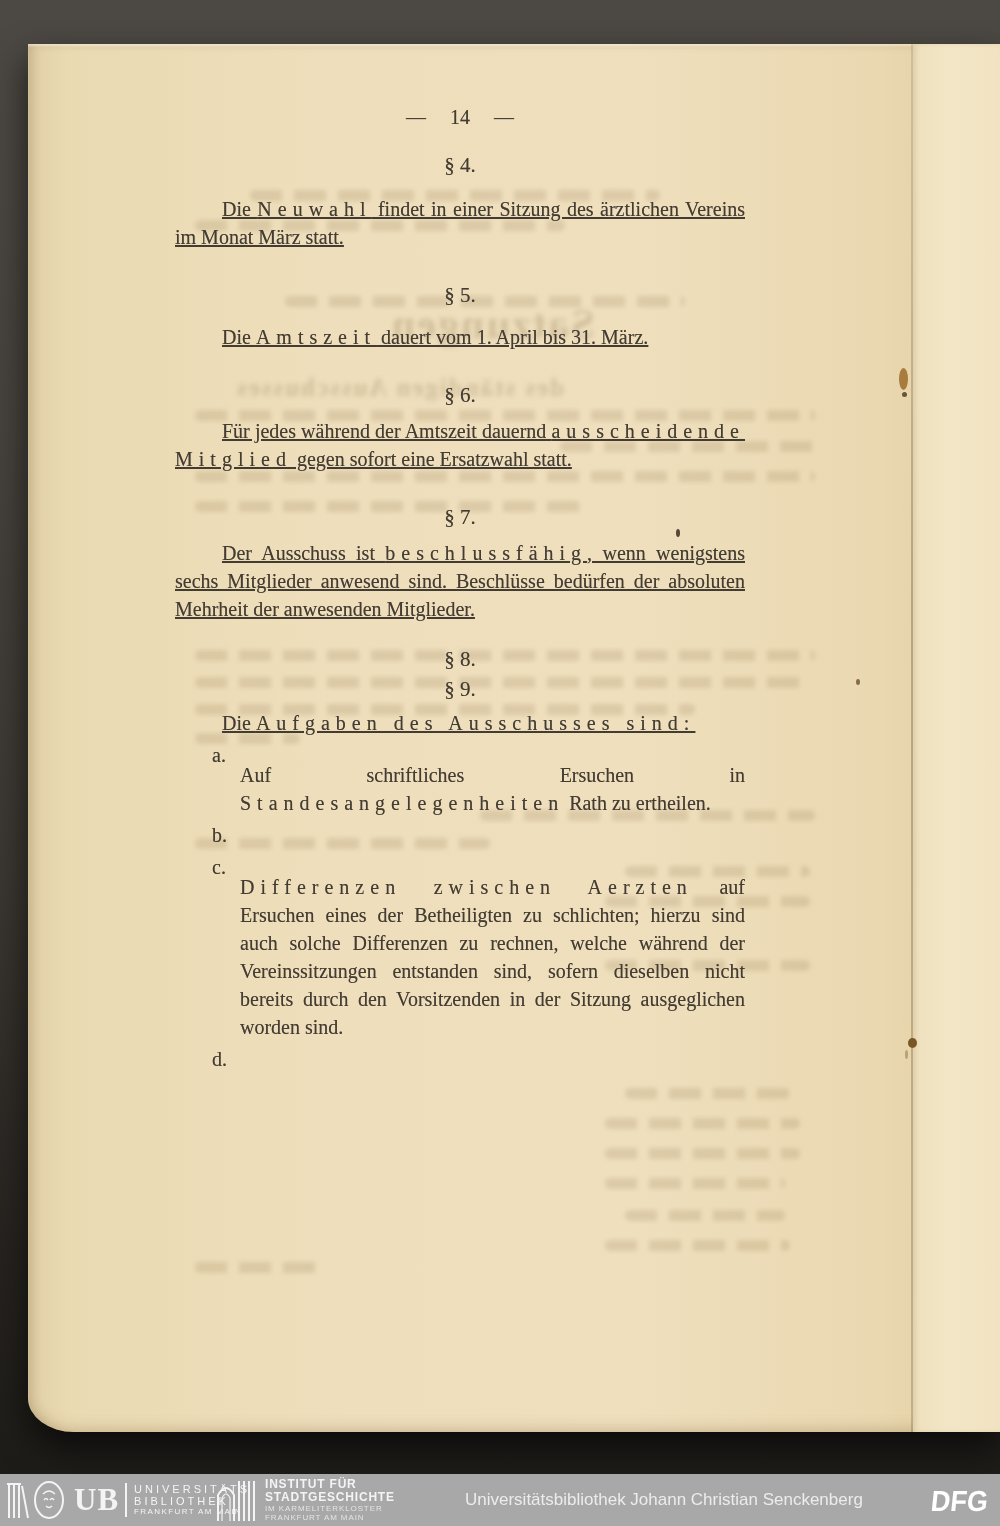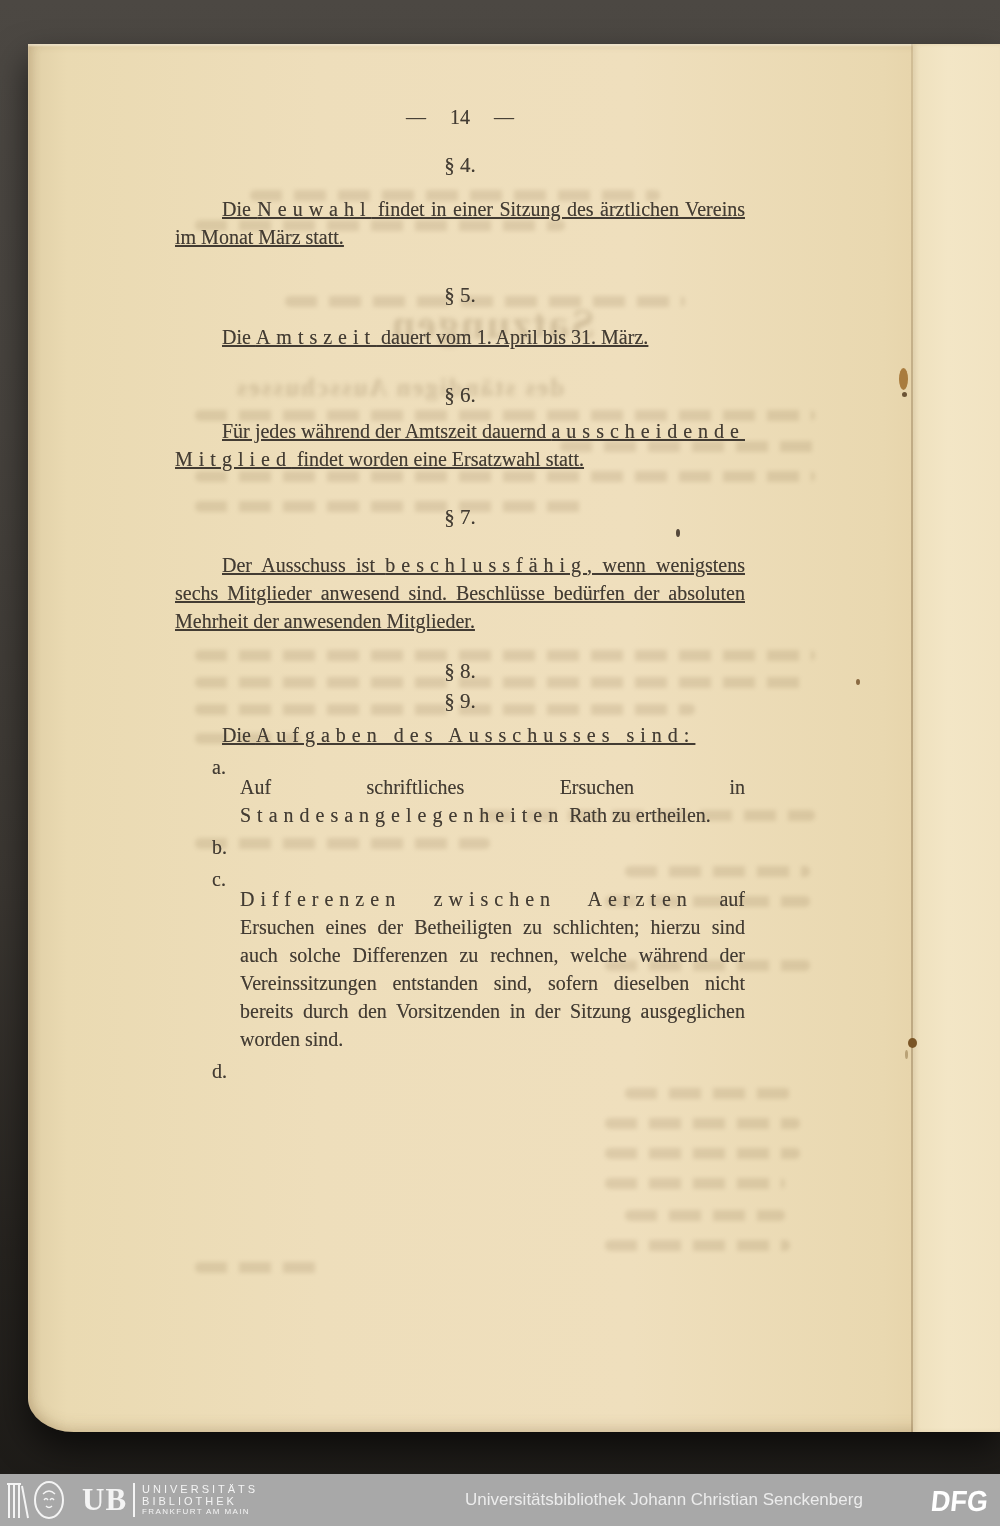--- a/index.html
+++ b/index.html
@@ -48,21 +48,21 @@
   .item .marker{flex:none;width:28px;}
   .item .item-body{flex:1;text-align:justify;margin-top:20px;}
   .sperr{letter-spacing:.30em;}
   
   #footer-bar{
     position:absolute;left:0;bottom:0;width:1000px;height:52px;z-index:10;
     background:#a8a8a8;color:#f4f4f4;
     font-family:"Liberation Sans","DejaVu Sans",sans-serif;
   }
   #ub-logo{position:absolute;left:6px;top:6px;display:flex;align-items:center;height:40px;}
-  #ub-abbrev{font-family:"Liberation Serif",serif;font-weight:bold;font-size:31px;line-height:40px;margin:0 4px 0 16px;letter-spacing:1px;}
+  #ub-abbrev{font-family:"Liberation Serif",serif;font-weight:bold;font-size:31px;line-height:40px;margin:0 4px 0 8px;letter-spacing:1px;}
   #ub-divider{width:2px;height:34px;background:#f4f4f4;margin:0 7px 0 2px;}
   #ub-lines .ub-line{font-size:11px;line-height:12px;letter-spacing:3px;white-space:nowrap;}
   #ub-lines .ub-line.small{font-size:8px;line-height:10px;letter-spacing:1.4px;}
   #institut-logo{position:absolute;left:215px;top:5px;display:flex;align-items:center;height:42px;}
   #institut-lines{margin-left:8px;}
   #institut-lines .inst-line{font-weight:bold;font-size:12px;line-height:13px;letter-spacing:.8px;white-space:nowrap;}
   #institut-lines .inst-line.small{font-weight:normal;font-size:8px;line-height:9px;letter-spacing:.9px;color:#e4e4e4;}
   #library-name{position:absolute;left:465px;top:0;height:52px;display:flex;align-items:center;font-size:17px;color:#ececec;}
   #dfg-logo{
     position:absolute;right:12px;top:12px;font-size:27px;font-weight:bold;letter-spacing:0;
@@ -111,23 +111,23 @@
     <span>—</span>
     <span>14</span>
     <span>—</span>
   </div>
 
 <div class="sec-head" style="margin-top: 20px;">§ 4.</div>
     <div class="para" style="margin-top: 16px;"><span>Die </span><span class="sperr">Neuwahl</span><span> findet in einer Sitzung des ärztlichen Vereins im Monat März statt.</span></div>
     <div class="sec-head" style="margin-top: 30px;">§ 5.</div>
     <div class="para" style="margin-top: 14px;"><span>Die </span><span class="sperr">Amtszeit</span><span> dauert vom 1. April bis 31. März.</span></div>
     <div class="sec-head" style="margin-top: 30px;">§ 6.</div>
-    <div class="para" style="margin-top: 8px;"><span>Für jedes während der Amtszeit dauernd </span><span class="sperr">ausscheidende Mitglied</span><span> findet worden eine Ersatzwahl statt.</span></div>
+    <div class="para" style="margin-top: 8px;"><span>Für jedes während der Amtszeit dauernd </span><span class="sperr">ausscheidende Mitglied</span><span> gegen sofort eine Ersatzwahl statt.</span></div>
     <div class="sec-head" style="margin-top: 30px;">§ 7.</div>
-    <div class="para" style="margin-top: 20px;"><span>Der Ausschuss ist </span><span class="sperr">beschlussfähig</span><span>, wenn wenigstens sechs Mitglieder anwesend sind. Beschlüsse bedürfen der absoluten Mehrheit der anwesenden Mitglieder.</span></div>
+    <div class="para" style="margin-top: 8px;"><span>Der Ausschuss ist </span><span class="sperr">beschlussfähig</span><span>, wenn wenigstens sechs Mitglieder anwesend sind. Beschlüsse bedürfen der absoluten Mehrheit der anwesenden Mitglieder.</span></div>
     <div class="sec-head" style="margin-top: 22px;">§ 8.</div>
     <div class="sec-head" style="margin-top: 2px;">§ 9.</div>
     <div class="para" style="margin-top: 6px;"><span>Die </span><span class="sperr">Aufgaben des Ausschusses sind:</span></div>
     <div class="item" style="margin-top: 4px;">
       <span class="marker">a.</span>
       <span class="item-body"><span>Auf schriftliches Ersuchen in </span><span class="sperr">Standesangelegenheiten</span><span> Rath zu ertheilen.</span></span>
     </div>
     <div class="item" style="margin-top: 4px;">
       <span class="marker">b.</span>
     </div>
@@ -158,20 +158,38 @@
     </svg>
     <span id="ub-abbrev">UB</span>
     <span id="ub-divider"></span>
     <span id="ub-lines">
         <div class="ub-line">UNIVERSITÄTS</div>
         <div class="ub-line">BIBLIOTHEK</div>
         <div class="ub-line small">FRANKFURT AM MAIN</div>
       </span>
   </div>
 
+  <div id="institut-logo">
+    <svg class="icon-svg" width="42" height="42" viewBox="0 0 42 42">
+      <g stroke="#f4f4f4" fill="none">
+        <path d="M3 42 L3 16 Q11 2 19 16 L19 42" stroke-width="2"></path>
+        <path d="M7 42 L7 19 Q11 11 15 19 L15 42" stroke-width="1.2"></path>
+        <line x1="24" y1="2" x2="24" y2="42" stroke-width="2"></line>
+        <line x1="29" y1="2" x2="29" y2="42" stroke-width="2"></line>
+        <line x1="34" y1="2" x2="34" y2="42" stroke-width="2"></line>
+        <line x1="39" y1="2" x2="39" y2="42" stroke-width="2"></line>
+      </g>
+    </svg>
+    <span id="institut-lines">
+        <div class="inst-line">INSTITUT FÜR</div>
+        <div class="inst-line">STADTGESCHICHTE</div>
+        <div class="inst-line small">IM KARMELITERKLOSTER</div>
+        <div class="inst-line small">FRANKFURT AM MAIN</div>
+      </span>
+  </div>
 
   <div id="library-name">Universitätsbibliothek Johann Christian Senckenberg</div>
 
   <div id="dfg-logo">DFG</div>
 </div>
 
 <div class="stain" style="left: 899px; top: 368px; width: 9px; height: 22px; background: rgb(169, 124, 62); border-radius: 50%;"></div>
 <div class="stain" style="left: 902px; top: 392px; width: 5px; height: 5px; background: rgb(107, 84, 54); border-radius: 50%;"></div>
 <div class="stain" style="left: 676px; top: 529px; width: 4px; height: 8px; background: rgb(85, 72, 58); border-radius: 50%;"></div>
 <div class="stain" style="left: 856px; top: 679px; width: 4px; height: 6px; background: rgb(138, 106, 66); border-radius: 50%;"></div>

